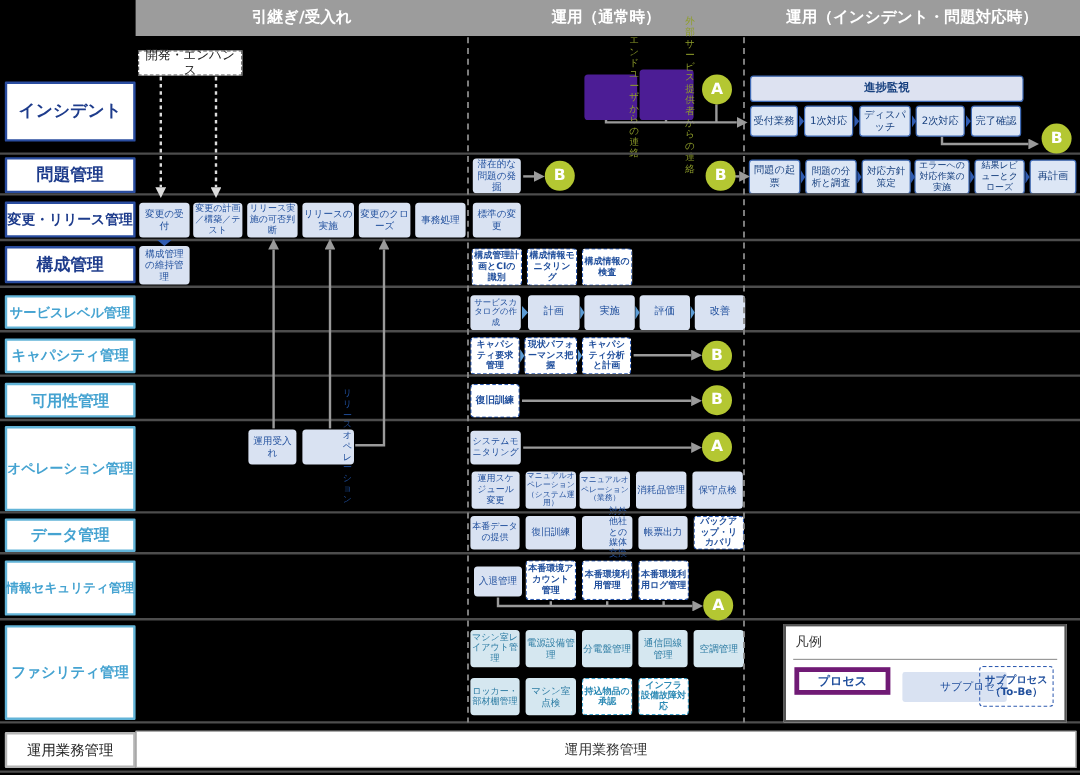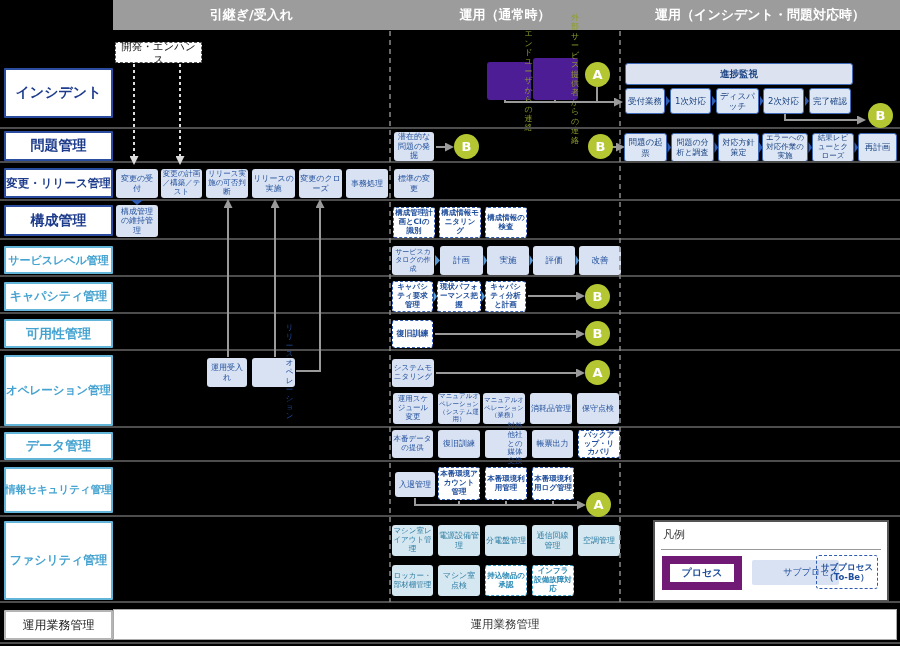--- a/index.html
+++ b/index.html
@@ -42,21 +42,21 @@
     border:1px solid #aaa;box-sizing:border-box;display:flex;align-items:center;justify-content:center;
     font-size:11.5px;color:#333;z-index:2;
   }
   #legend{
     position:absolute;left:653px;top:520px;width:236px;height:82px;background:#fff;
     border:2px solid #555;box-sizing:border-box;z-index:4;
   }
   #legend .lg-title{position:absolute;left:8px;top:5px;font-size:11px;color:#333;}
   #legend .lg-rule{position:absolute;left:6px;right:6px;top:27px;border-top:1px solid #999;}
   .lg-process{
-    position:absolute;left:7px;top:34px;width:80px;height:34px;border:8px solid #701a75;color:#1f4e9c;
+    position:absolute;left:7px;top:34px;width:80px;height:23px;border:4px solid #701a75;color:#1f4e9c;
     font-size:10px;font-weight:bold;display:flex;align-items:center;justify-content:center;box-sizing:border-box;
   }
   .lg-sub{
     position:absolute;left:97px;top:38px;width:56px;height:25px;background:#d9e2f2;color:#1f4e9c;
     font-size:9px;display:flex;align-items:center;justify-content:center;border-radius:2px;padding-left:31px;
   }
   .lg-tobe{
     position:absolute;left:161px;top:33px;width:62px;height:34px;border:1.5px dashed #2f5bb0;color:#1f4e9c;
     font-size:8.5px;font-weight:bold;display:flex;align-items:center;justify-content:center;
     text-align:center;box-sizing:border-box;border-radius:3px;line-height:1.2;word-break:break-all;

